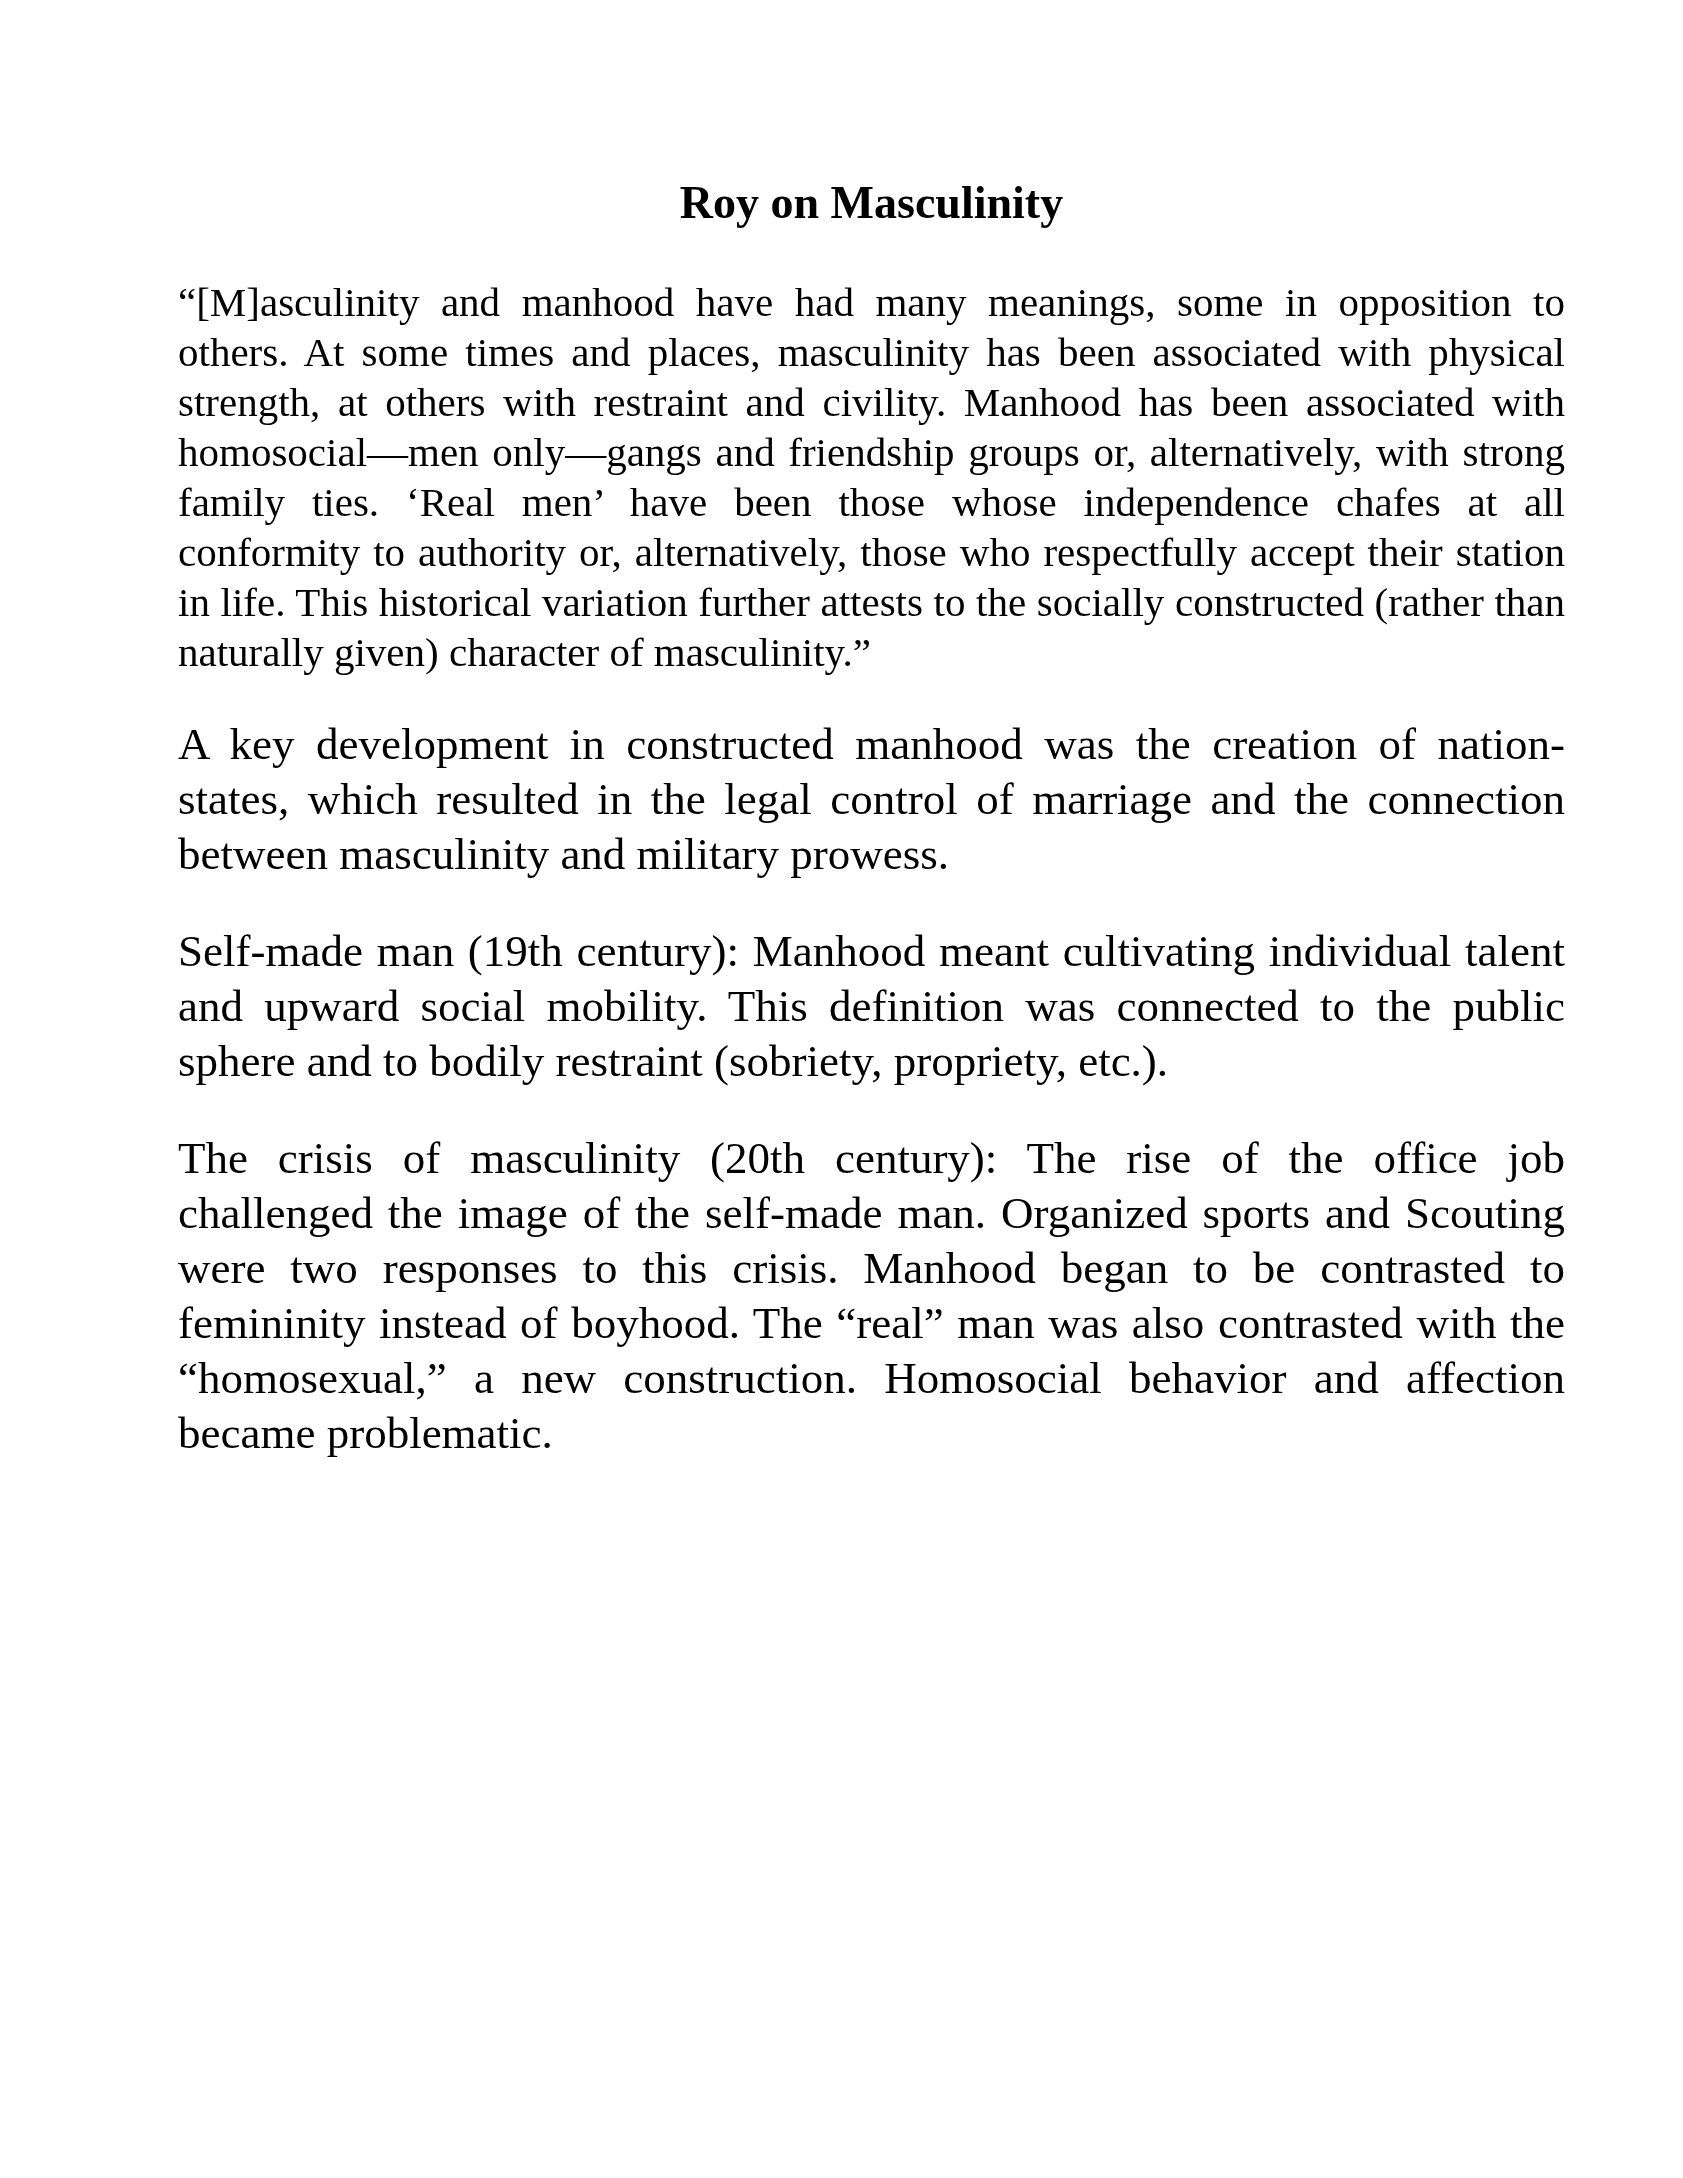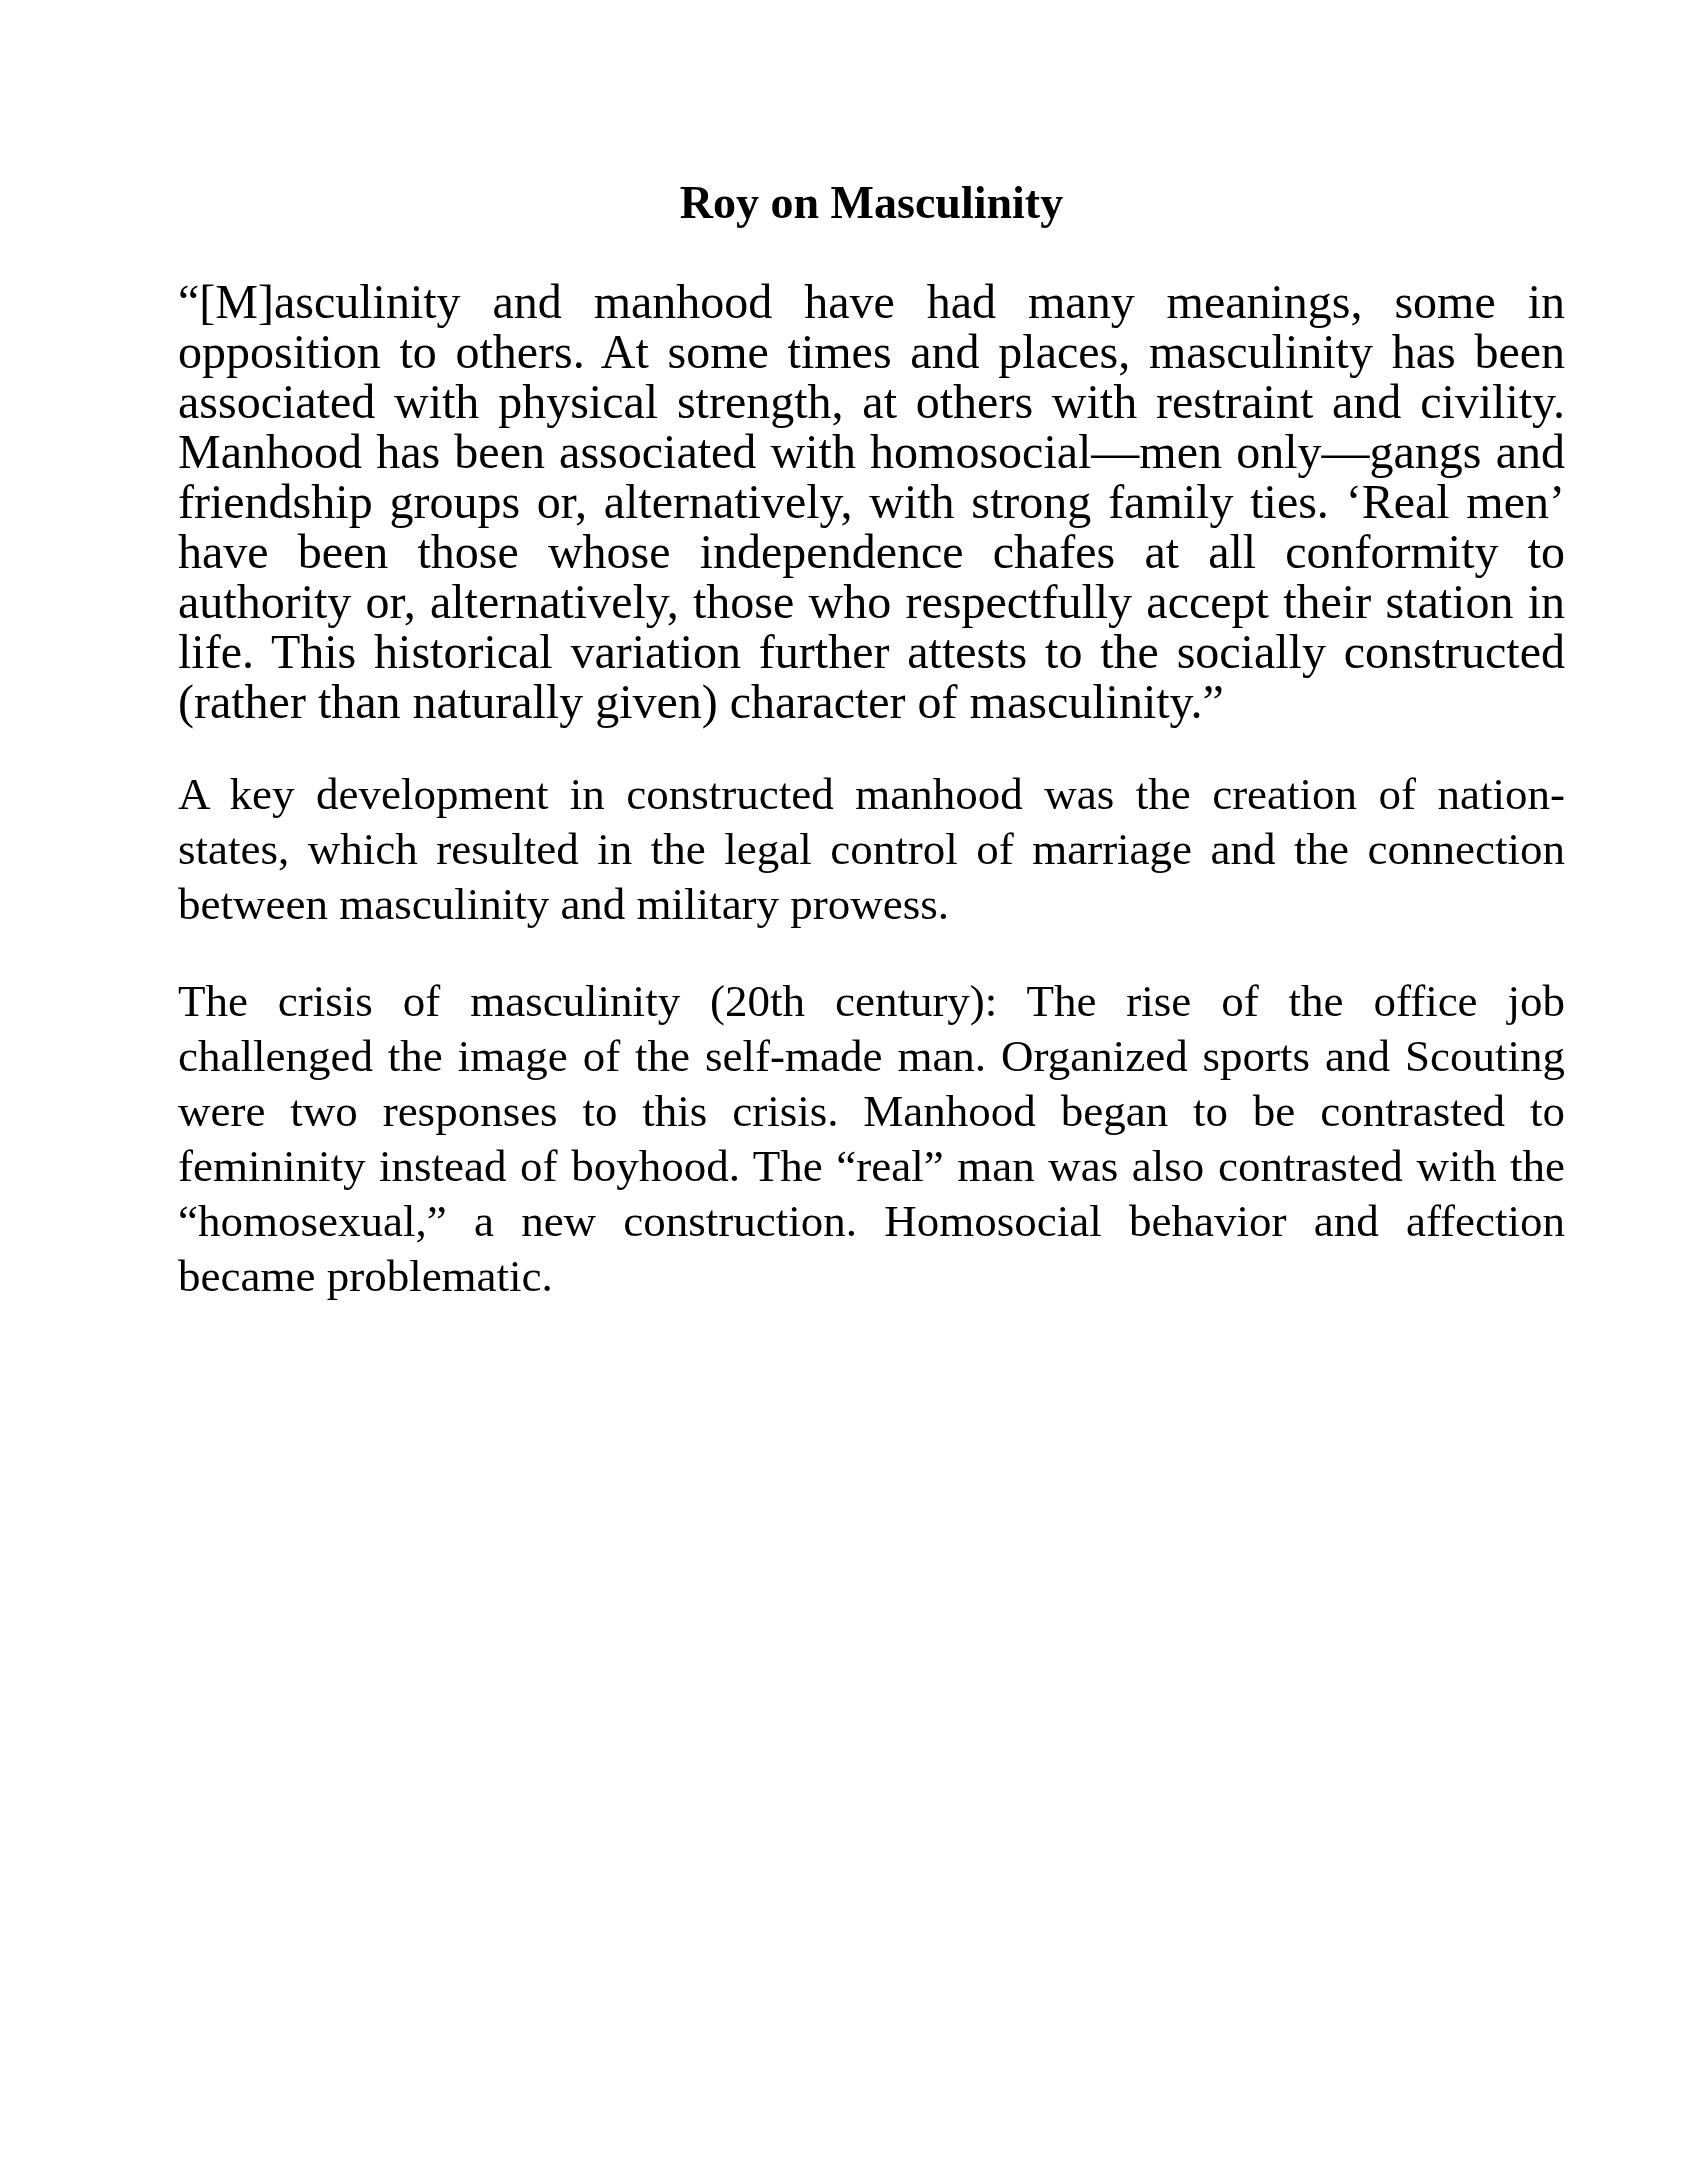--- a/index.html
+++ b/index.html
@@ -20,21 +20,21 @@
     overflow: hidden;
   }
   .doc-title {
     text-align: center;
     font-weight: bold;
     font-size: 46px;
     line-height: 1.1;
     margin-bottom: 48px;
   }
   p.quote {
-    font-size: 48px;
+    font-size: 41px;
     line-height: 50px;
     text-align: justify;
     margin-bottom: 40px;
   }
   p.body-par {
     font-size: 45px;
     line-height: 55px;
     text-align: justify;
     margin-bottom: 42px;
   }
@@ -51,16 +51,17 @@
 
 <div class="page">
   <h1 class="doc-title">Roy on Masculinity</h1>
 
   <p class="quote">“[M]asculinity and manhood have had many meanings, some in opposition to others. At some times and places, masculinity has been associated with physical strength, at others with restraint and civility. Manhood has been associated with homosocial—men only—gangs and friendship groups or, alternatively, with strong family ties. ‘Real men’ have been those whose independence chafes at all conformity to authority or, alternatively, those who respectfully accept their station in life. This historical variation further attests to the socially constructed (rather than naturally given) character of masculinity.”</p>
 
   <p class="body-par">A key development in constructed manhood was the creation of nation-states, which resulted in the legal control of marriage and the connection between masculinity and military prowess.</p>
 
 
 
+  <p class="body-par">Self-made man (19th century): Manhood meant cultivating individual talent and upward social mobility. This definition was connected to the public sphere and to bodily restraint (sobriety, propriety, etc.).</p>
 
   <p class="body-par">The crisis of masculinity (20th century): The rise of the office job challenged the image of the self-made man. Organized sports and Scouting were two responses to this crisis. Manhood began to be contrasted to femininity instead of boyhood. The “real” man was also contrasted with the “homosexual,” a new construction. Homosocial behavior and affection became problematic.</p>
 </div>
 
 
 </body></html>

